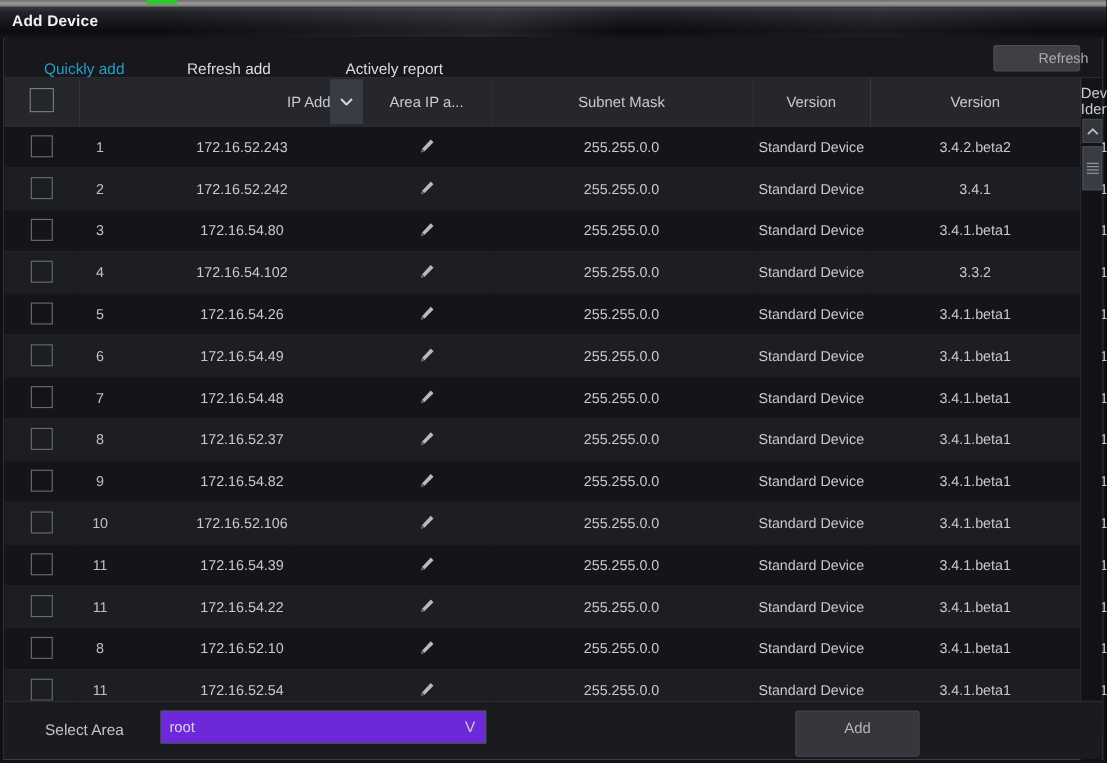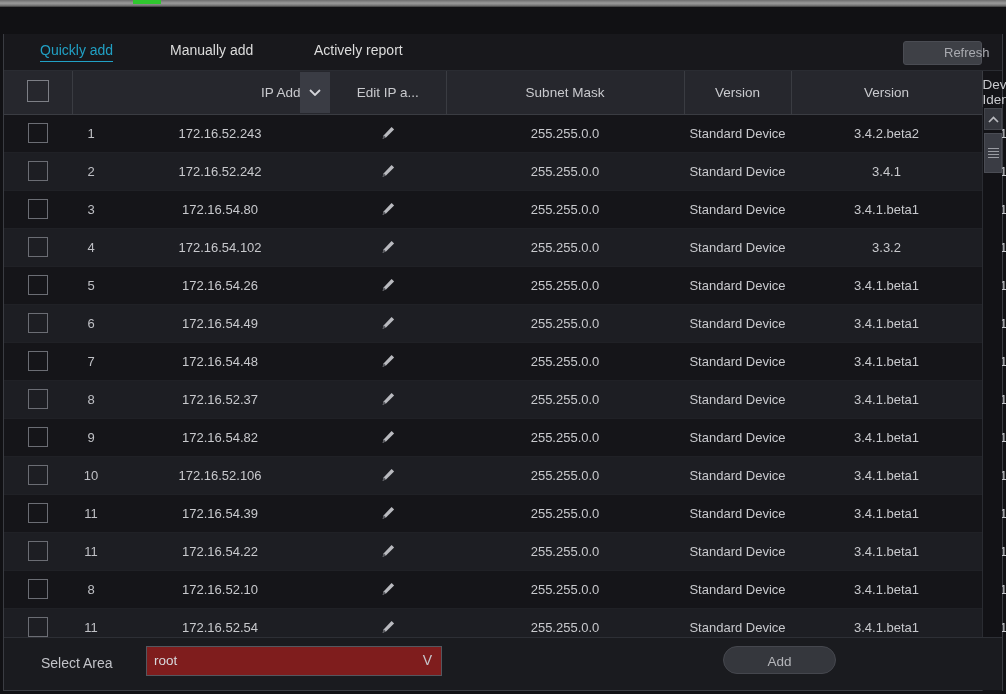--- a/index.html
+++ b/index.html
@@ -79,21 +79,21 @@
 
   
   .tabbar {
     position: absolute;
     left: 0; top: 0;
     width: 998px; height: 36px;
     background: #18181c;
   }
   .tab {
     position: absolute;
-    top: 8px;
+    top: 20px;
     font-size: 14px;
     color: #dcdcdc;
     white-space: nowrap;
     padding-bottom: 3px;
   }
   .tab.active {
     color: #21a0c4;
     border-bottom: 1px solid #21a0c4;
   }
   .tab-quickly  { left: 36px; }
@@ -246,65 +246,70 @@
   .select-area-label {
     position: absolute;
     left: 37px; top: 17px;
     font-size: 14px;
     color: #c2c3c8;
   }
   .area-dropdown {
     position: absolute;
     left: 142px; top: 8px;
     width: 296px; height: 30px;
-    background: #7f1d1d;
+    background: #6d28d9;
     border: 1px solid #55575e;
   }
   .area-dropdown .val {
     position: absolute;
     left: 7px; top: 6px;
     font-size: 13.5px;
     color: #d8d9dd;
   }
   .area-dropdown .caret {
     position: absolute;
     right: 9px; top: 5px;
     font-size: 14px;
     color: #c6c7cc;
   }
   .btn-add, .btn-cancel {
     position: absolute;
     top: 8px;
-    height: 28px;
+    height: 42px;
     background: #35373d;
     border: 1px solid #45474e;
-    border-radius: 15px;
+    border-radius: 3px;
     color: #b5b6bb;
     font-size: 13.5px;
     line-height: 29px;
     text-align: center;
   }
   .btn-add    { left: 719px; width: 113px; }
   .btn-cancel { left: 846px; width: 110px; }
 </style>
 </head>
 <body>
 
 <div id="app">
 
   <div class="top-strip">
     <div class="green-patch"></div>
   </div>
 
+  <div class="titlebar">
+    <div class="sheen"></div>
+    <div class="sheen2"></div>
+    <div class="title-text">Add Device</div>
+  </div>
 
   <div class="window-body">
 
     <div class="tabbar">
       <div class="tab tab-quickly active">Quickly add</div>
-      <div class="tab tab-manually">Manually add</div>
+      <div class="tab tab-manually">Refresh add</div>
       <div class="tab tab-actively">Actively report</div>
       <div class="refresh-btn">Refresh</div>
     </div>
 
     <div class="table-wrap">
       <table class="devices">
         <colgroup>
           <col class="c-check">
             <col class="c-idx">
             <col class="c-ip">
@@ -321,21 +326,21 @@
             </th>
             <th class="th-idx"></th>
             <th class="th-ip" colspan="2">
               <span>IP Address</span>
               <span class="sort-chevron-cell">
                 <svg class="chev-down" viewBox="0 0 12 7">
                   <path d="M1 1 L6 6 L11 1" fill="none" stroke="#d4d5da" stroke-width="1.8"></path>
                 </svg>
               </span>
             </th>
-            <th>Edit IP a...</th>
+            <th>Area IP a...</th>
             <th>Subnet Mask</th>
             <th>Version</th>
             <th>Version</th>
             <th>Device Identifier</th>
           </tr>
         </thead>
         <tbody id="tbody">
             <tr class="odd">
               <td><span class="cbox"></span></td>
               <td class="td-idx">1</td>

